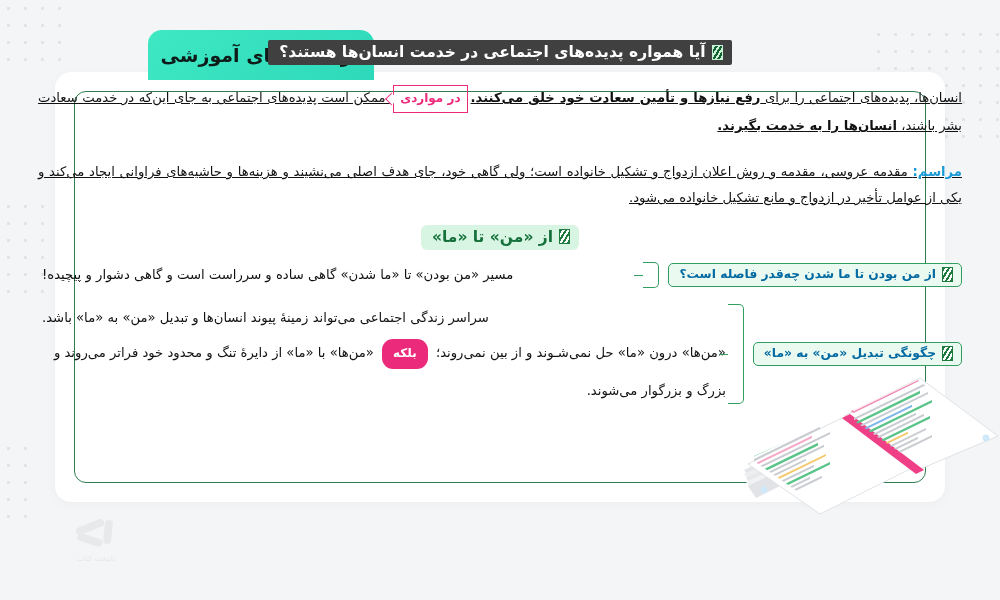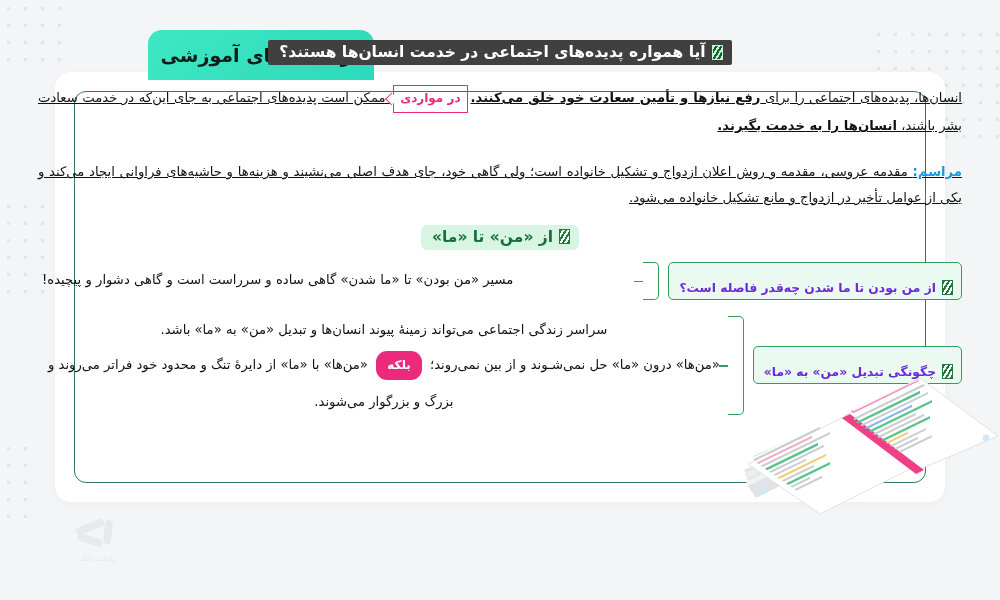--- a/index.html
+++ b/index.html
@@ -189,27 +189,27 @@
   
   .group {
     display: flex;
     align-items: center;
     margin-top: 12px;
     gap: 0px;
   }
   .group-badge {
     flex: 0 0 auto;
     display: inline-flex;
-    align-items: flex-end;
+    align-items: flex-start;
     border: 1.3px solid #2f9e5e;
     background: #eafaf0;
-    color: #6d28d9;
+    color: #0369a1;
     font-size: 12.3px;
     font-weight: bold;
-    padding: 17px 8px 4px 10px;
+    padding: 3px 8px 4px 10px;
     border-radius: 5px;
     white-space: nowrap;
   }
   .bracket {
     flex: 0 0 auto;
     width: 16px;
     align-self: stretch;
     border-right: 1.6px solid #2f9e5e;
     border-top: 1.6px solid #2f9e5e;
     border-bottom: 1.6px solid #2f9e5e;
@@ -231,21 +231,21 @@
     flex: 1 1 auto;
     padding-left: 4px;
   }
   .gline {
     color: #111111;
     font-size: 13.2px;
     line-height: 2.0;
     text-align: left;
     font-weight: normal;
   }
-  .glines-2 .gline { line-height: 2.05; text-align: center; }
+  .glines-2 .gline { line-height: 2.05; }
   .gline-wrap { text-align: right; }
 
   
   .watermark {
     position: absolute;
     left: 46px;
     top: 516px;
     width: 100px;
     height: 68px;
     z-index: 1;

